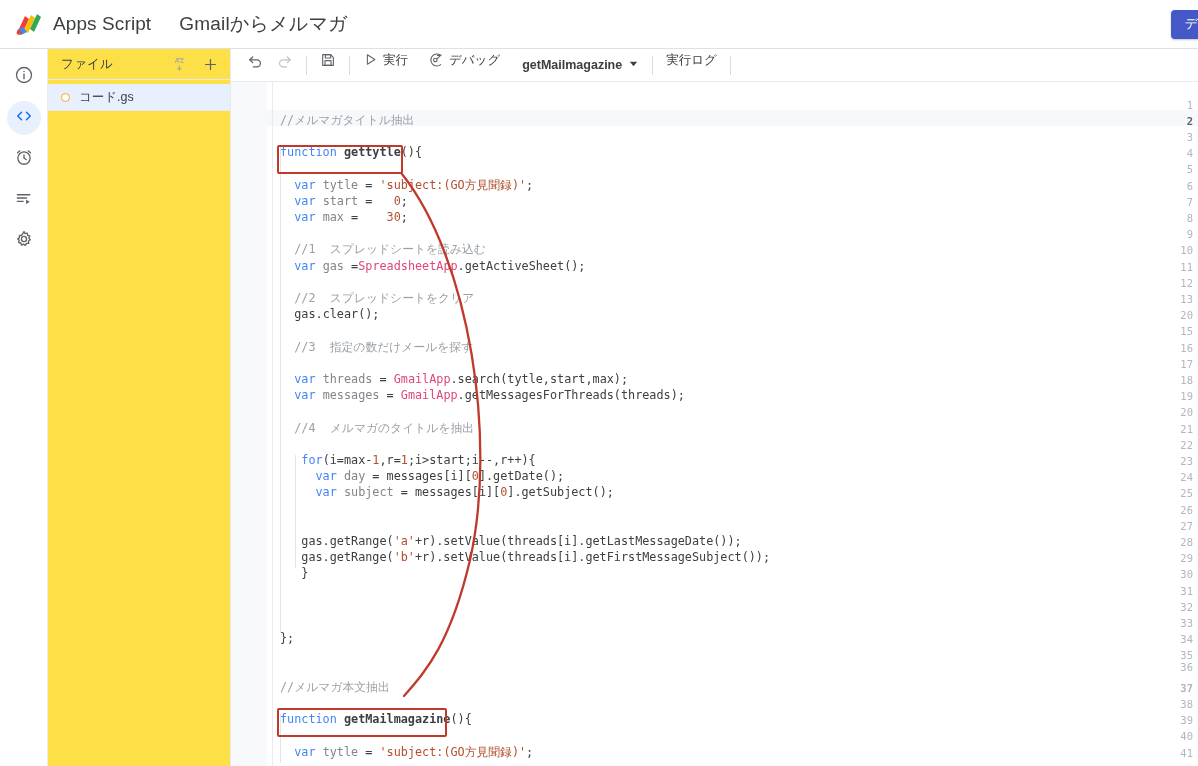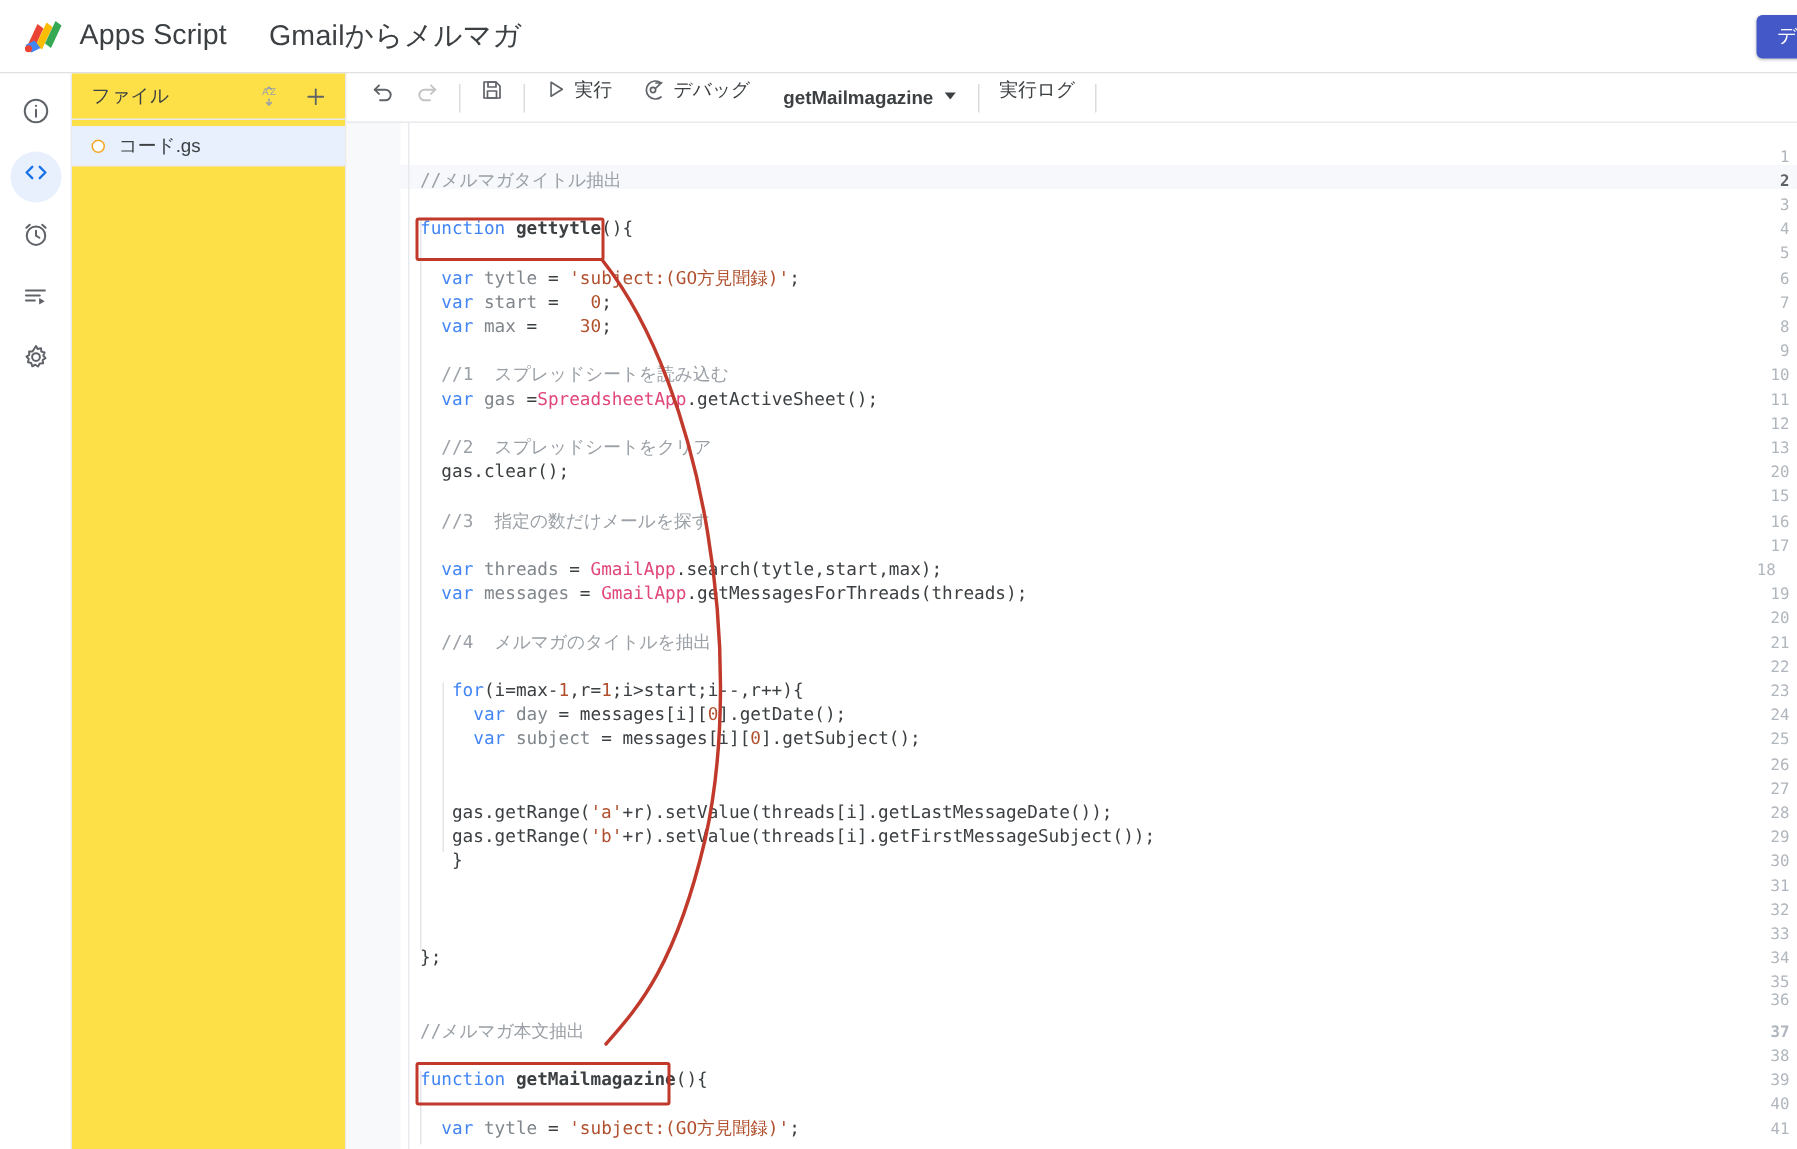--- a/index.html
+++ b/index.html
@@ -397,21 +397,21 @@
       <div class="ln" style="top: 127.9px;">8</div>
       <div class="ln" style="top: 144.1px;">9</div>
       <div class="ln" style="top: 160.3px;">10</div>
       <div class="ln" style="top: 176.5px;">11</div>
       <div class="ln" style="top: 192.7px;">12</div>
       <div class="ln" style="top: 208.9px;">13</div>
       <div class="ln" style="top: 225.1px;">20</div>
       <div class="ln" style="top: 241.3px;">15</div>
       <div class="ln" style="top: 257.5px;">16</div>
       <div class="ln" style="top: 273.7px;">17</div>
-      <div class="ln" style="top: 289.9px; text-align: center;">18</div>
+      <div class="ln" style="top: 289.9px;">18</div>
       <div class="ln" style="top: 306.1px;">19</div>
       <div class="ln" style="top: 322.3px;">20</div>
       <div class="ln" style="top: 338.5px;">21</div>
       <div class="ln" style="top: 354.7px;">22</div>
       <div class="ln" style="top: 370.9px;">23</div>
       <div class="ln" style="top: 387.1px;">24</div>
       <div class="ln" style="top: 403.3px;">25</div>
       <div class="ln" style="top: 419.5px;">26</div>
       <div class="ln" style="top: 435.7px;">27</div>
       <div class="ln" style="top: 451.9px;">28</div>

